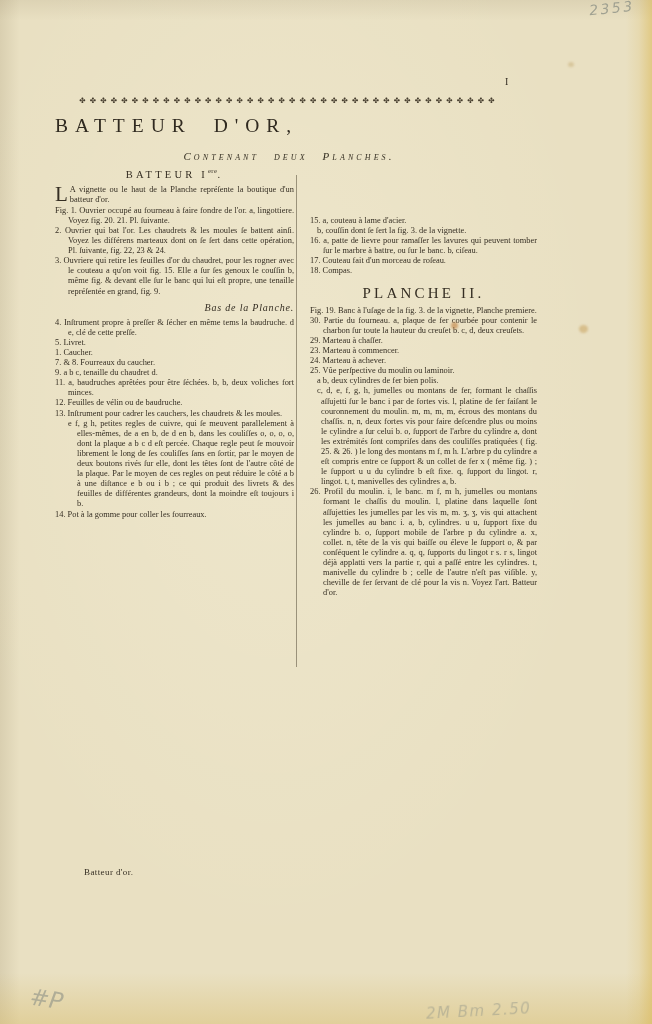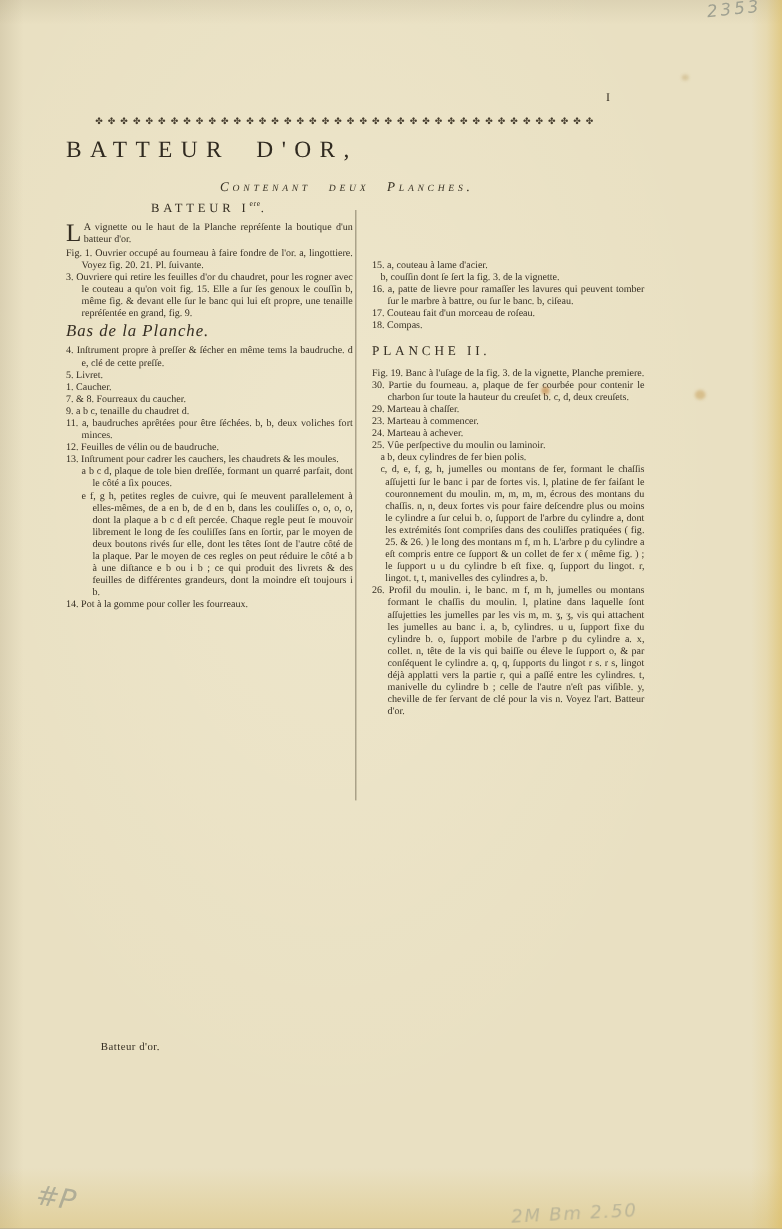--- a/index.html
+++ b/index.html
@@ -24,22 +24,22 @@
        letter-spacing:3.1px;word-spacing:9px;color:#363023;}
   .pagenum{position:absolute;left:505px;top:76px;font-size:10px;letter-spacing:1px;}
   .col{position:absolute;font-size:8.4px;line-height:10.1px;text-align:justify;}
   .col-left{left:55px;top:166px;width:239px;}
   .col-right{left:310px;top:172px;width:227px;margin-top:44px;}
   .divider{position:absolute;left:296px;top:175px;width:1px;height:492px;
        background:rgba(88,78,58,0.55);}
   .col-heading{text-align:center;font-size:10.5px;letter-spacing:3.2px;
        margin-bottom:5px;text-indent:0;}
   .col-heading sup{font-size:6.5px;letter-spacing:0.5px;}
-  .heading2{font-size:11px;letter-spacing:3.2px;margin:11px 0 8px;}
-  .subheading{text-align:left;font-style:italic;font-size:14px;
+  .heading2{text-align:center;font-size:15px;letter-spacing:3.2px;margin:11px 0 8px;}
+  .subheading{text-align:right;font-style:italic;font-size:10px;
        letter-spacing:0.8px;margin:6px 0 5px;}
   .intro{margin-bottom:1px;}
   .dropcap{float:left;font-size:21px;line-height:17px;margin:1px 2px 0 0;}
   .entry{text-indent:-13px;padding-left:13px;}
   .entry.sub{padding-left:22px;text-indent:-9px;}
   .entry.sub2{padding-left:11px;text-indent:-4px;}
   .catchword{position:absolute;left:84px;top:867px;font-size:9px;
        letter-spacing:0.4px;}
   .pencil{position:absolute;color:#94978a;font-family:"DejaVu Sans",sans-serif;
        font-style:italic;}
@@ -73,36 +73,36 @@
   <div class="col col-left">
     <div class="col-heading"><span>BATTEUR I</span><sup>ere</sup><span>.</span></div>
 
     <div class="intro">
       <span class="dropcap">L</span><span>A vignette ou le haut de la Planche repréſente la boutique d'un batteur d'or.</span>
     </div>
 
     <div>
 
     <div class="entry">Fig. 1. Ouvrier occupé au fourneau à faire fondre de l'or. a, lingottiere. Voyez fig. 20. 21. Pl. ſuivante.</div>
+        <div class="entry">2. Ouvrier qui bat l'or. Les chaudrets &amp; les moules ſe battent ainſi. Voyez les différens marteaux dont on ſe ſert dans cette opération, Pl. ſuivante, fig. 22, 23 &amp; 24.</div>
         <div class="entry">3. Ouvriere qui retire les feuilles d'or du chaudret, pour les rogner avec le couteau a qu'on voit fig. 15. Elle a ſur ſes genoux le couſſin b, même fig. &amp; devant elle ſur le banc qui lui eſt propre, une tenaille repréſentée en grand, fig. 9.</div>
       </div>
 
     <div class="subheading">Bas de la Planche.</div>
 
     <div>
 
     <div class="entry">4. Inſtrument propre à preſſer &amp; ſécher en même tems la baudruche. d e, clé de cette preſſe.</div>
         <div class="entry">5. Livret.</div>
         <div class="entry">1. Caucher.</div>
         <div class="entry">7. &amp; 8. Fourreaux du caucher.</div>
         <div class="entry">9. a b c, tenaille du chaudret d.</div>
         <div class="entry">11. a, baudruches aprêtées pour être ſéchées. b, b, deux voliches fort minces.</div>
         <div class="entry">12. Feuilles de vélin ou de baudruche.</div>
         <div class="entry">13. Inſtrument pour cadrer les cauchers, les chaudrets &amp; les moules.</div>
-        <div class="entry sub">a b c d, plaque de tole bien dreſſée, formant un quarré parfait, dont le côté a ſix pouces.</div>
         <div class="entry sub">e f, g h, petites regles de cuivre, qui ſe meuvent parallelement à elles-mêmes, de a en b, de d en b, dans les couliſſes o, o, o, o, dont la plaque a b c d eſt percée. Chaque regle peut ſe mouvoir librement le long de ſes couliſſes ſans en ſortir, par le moyen de deux boutons rivés ſur elle, dont les têtes ſont de l'autre côté de la plaque. Par le moyen de ces regles on peut réduire le côté a b à une diſtance e b ou i b ; ce qui produit des livrets &amp; des feuilles de différentes grandeurs, dont la moindre eſt toujours i b.</div>
         <div class="entry">14. Pot à la gomme pour coller les fourreaux.</div>
       </div>
   </div>
 
   <div class="col col-right">
     <div>
 
     <div class="entry">15. a, couteau à lame d'acier.</div>
         <div class="entry sub2">b, couſſin dont ſe ſert la fig. 3. de la vignette.</div>

